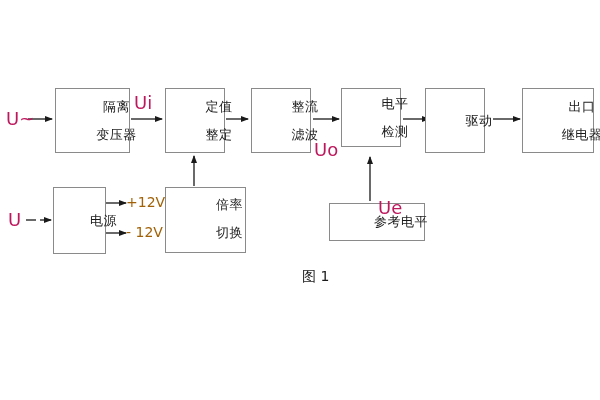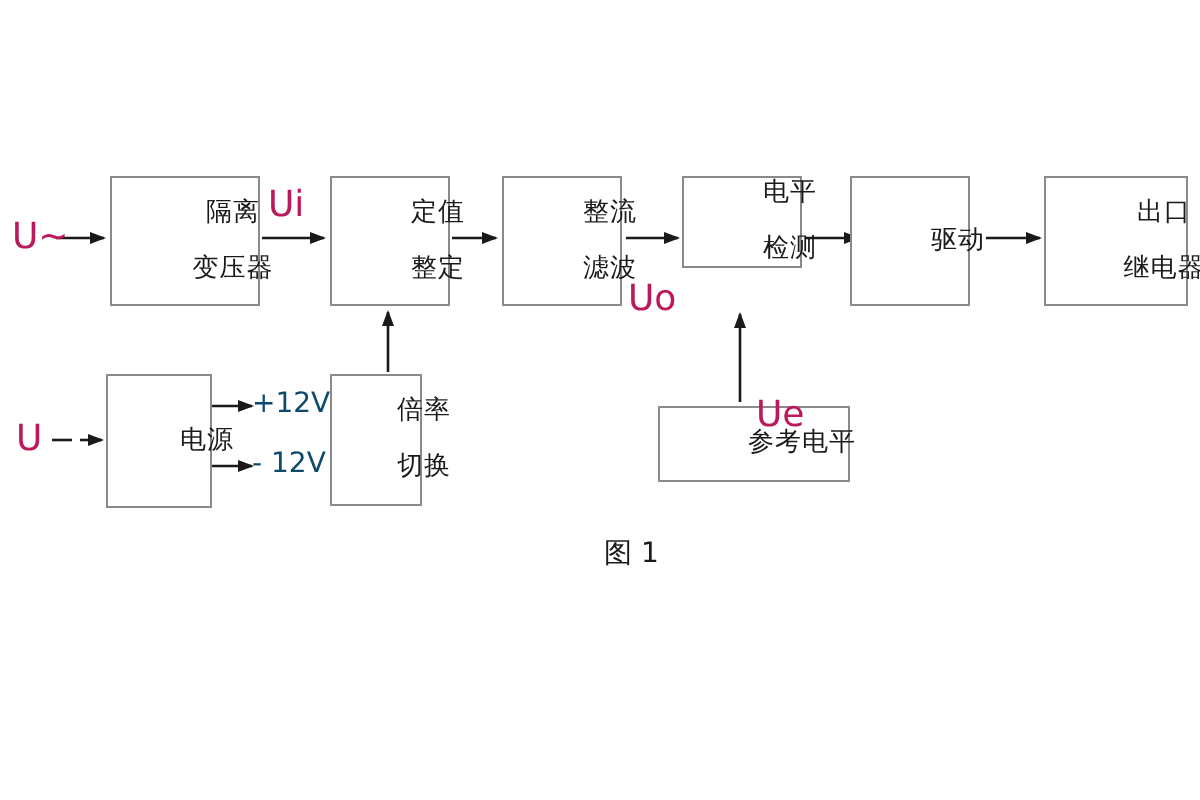--- a/index.html
+++ b/index.html
@@ -35,21 +35,21 @@
     position:absolute;
     font-size:18px;
     color:#be185d;
     white-space:nowrap;
     line-height:14px;
   }
 
   .vlt{
     position:absolute;
     font-size:14px;
-    color:#0c4a6e;
+    color:#a16207;
     white-space:nowrap;
     line-height:14px;
   }
 
   .caption{
     position:absolute;
     font-size:14px;
     color:#1a1a1a;
     white-space:nowrap;
   }
@@ -104,39 +104,39 @@
   <div class="box two" style="left:251px;top:88px;width:60px;height:65px;">
     <span class="ln">整流</span>
     <span class="ln">滤波</span>
   </div>
 
   <div class="box two" style="left:165px;top:88px;width:60px;height:65px;">
     <span class="ln">定值</span>
     <span class="ln">整定</span>
   </div>
 
-  <div class="box two" style="left:341px;top:88px;width:60px;height:46px;">
+  <div class="box two" style="left:341px;top:88px;width:60px;height:59px;">
     <span class="ln">电平</span>
     <span class="ln">检测</span>
   </div>
 
   <div class="box" style="left:425px;top:88px;width:60px;height:65px;">
     <span class="ln">驱动</span>
   </div>
 
   <div class="box two" style="left:522px;top:88px;width:72px;height:65px;">
     <span class="ln">出口</span>
     <span class="ln">继电器</span>
   </div>
 
   <div class="box" style="left:53px;top:187px;width:53px;height:67px;">
     <span class="ln">电源</span>
   </div>
 
-  <div class="box two" style="left:165px;top:187px;width:46px;height:66px;font-family:Liberation Mono, monospace;">
+  <div class="box two" style="left:165px;top:187px;width:81px;height:66px;font-family:Liberation Mono, monospace;">
     <span class="ln">倍率</span>
     <span class="ln">切换</span>
   </div>
 
   <div class="box" style="left:329px;top:203px;width:96px;height:38px;">
     <span class="ln">参考电平</span>
   </div>
 
   <div class="lbl" style="left:6px;top:112px;">U~</div>
 

